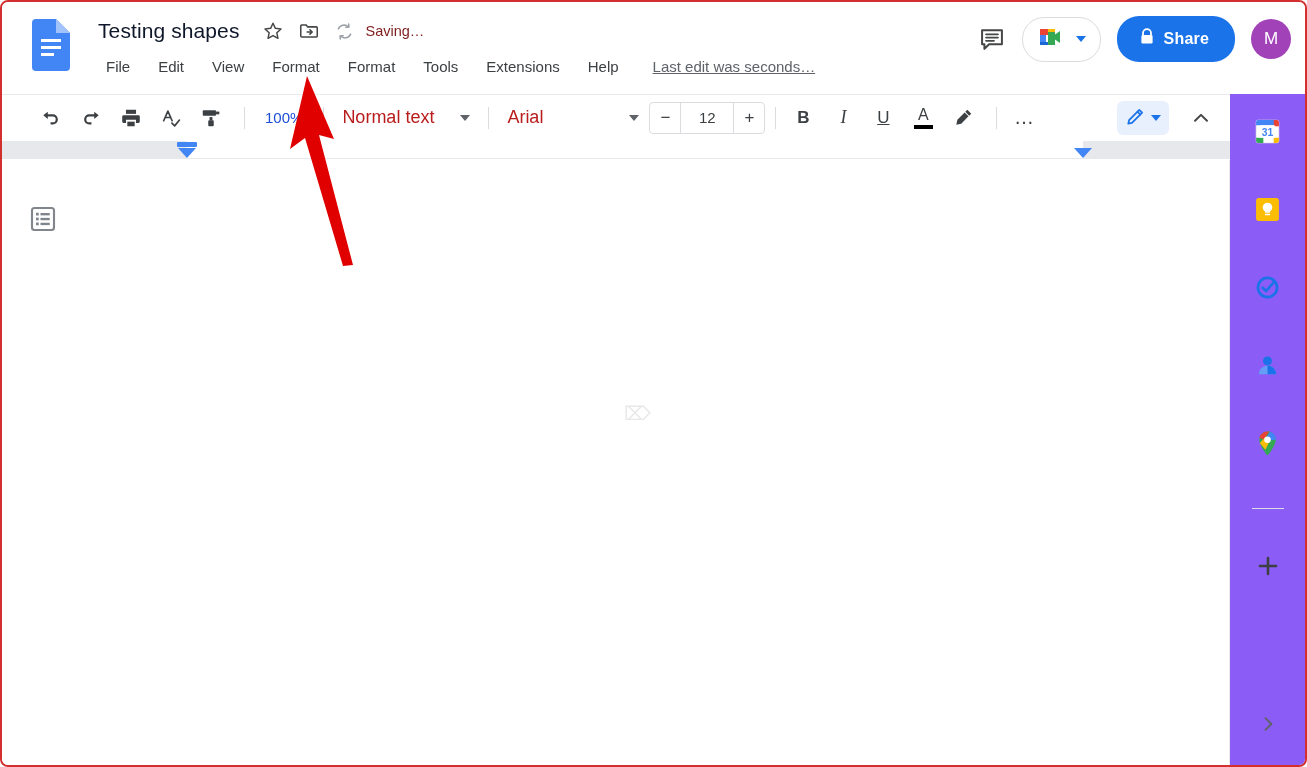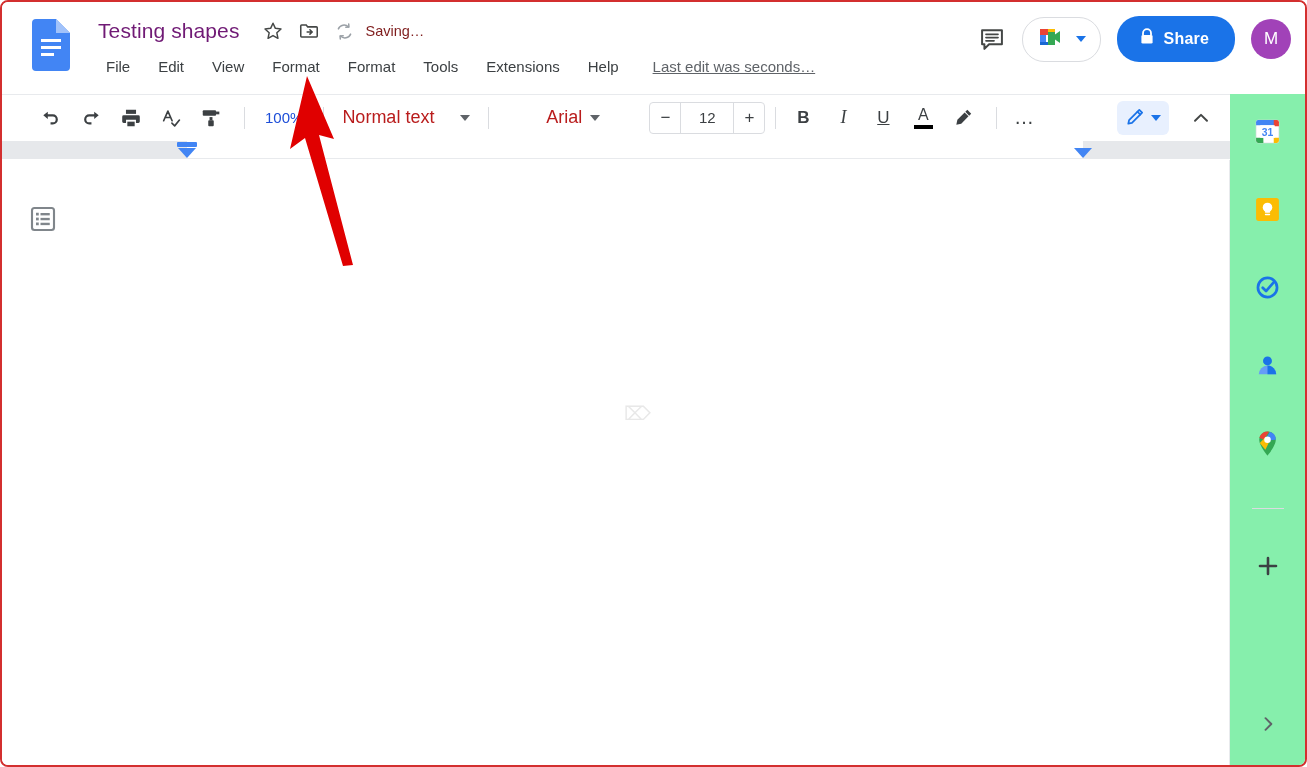--- a/index.html
+++ b/index.html
@@ -26,21 +26,21 @@
   }
   .doc-logo {
     position: absolute; left: 30px; top: 17px;
     width: 38px; height: 52px;
   }
   .title-row {
     position: absolute; left: 96px; top: 14px;
     display: flex; align-items: center; gap: 0px;
   }
   .doc-title {
-    font-size: 21px; color: #701a75; letter-spacing: 0.1px;
+    font-size: 21px; color: #0f172a; letter-spacing: 0.1px;
     padding-right: 18px; white-space: nowrap;
     font-family: "Liberation Sans", sans-serif;
   }
   .hdr-icon {
     width: 30px; height: 30px;
     display: inline-flex; align-items: center; justify-content: center;
     margin-right: 6px;
   }
   .saving-text {
     font-size: 14.5px; color: #7f1d1d; white-space: nowrap;
@@ -110,21 +110,21 @@
   .zoom-box {
     font-size: 15px; color: #1d4ed8; padding: 5px 10px;
     border-radius: 4px; cursor: pointer; flex: none;
   }
   .dropdown {
     display: flex; align-items: center; justify-content: space-between;
     height: 32px; border-radius: 4px; cursor: pointer;
     font-size: 18px; color: #b91c1c; padding: 0 8px; flex: none;
   }
   .dd-style { width: 144px; }
-  .dd-font  { width: 148px; justify-content: center; }
+  .dd-font  { width: 148px; }
   .caret {
     width: 0; height: 0; border-left: 5px solid transparent;
     border-right: 5px solid transparent; border-top: 6px solid #5f6368;
     margin-left: 8px;
   }
   .size-stepper {
     display: flex; align-items: center;
     border: 1px solid #dadce0; border-radius: 4px;
     height: 32px; overflow: hidden; flex: none; margin-left: 2px;
   }
@@ -217,21 +217,21 @@
     width: 30px; height: 30px; cursor: pointer;
   }
   .ibeam {
     position: absolute; left: 622px; top: 242px;
     color: #e8e8e8; font-size: 19px; font-family: "Liberation Serif", serif;
   }
 
   
   .sidebar {
     position: absolute; top: 92px; right: 0; width: 75px; bottom: 0;
-    background: #86efac;
+    background: #8b5cf6;
     display: flex; flex-direction: column; align-items: center;
     padding-top: 22px;
   }
   .side-item {
     width: 30px; height: 30px; margin-bottom: 48px;
     display: flex; align-items: center; justify-content: center;
     cursor: pointer;
   }
   .side-divider {
     width: 32px; height: 1px; background: #dadce0; margin: 2px 0 40px 0;

